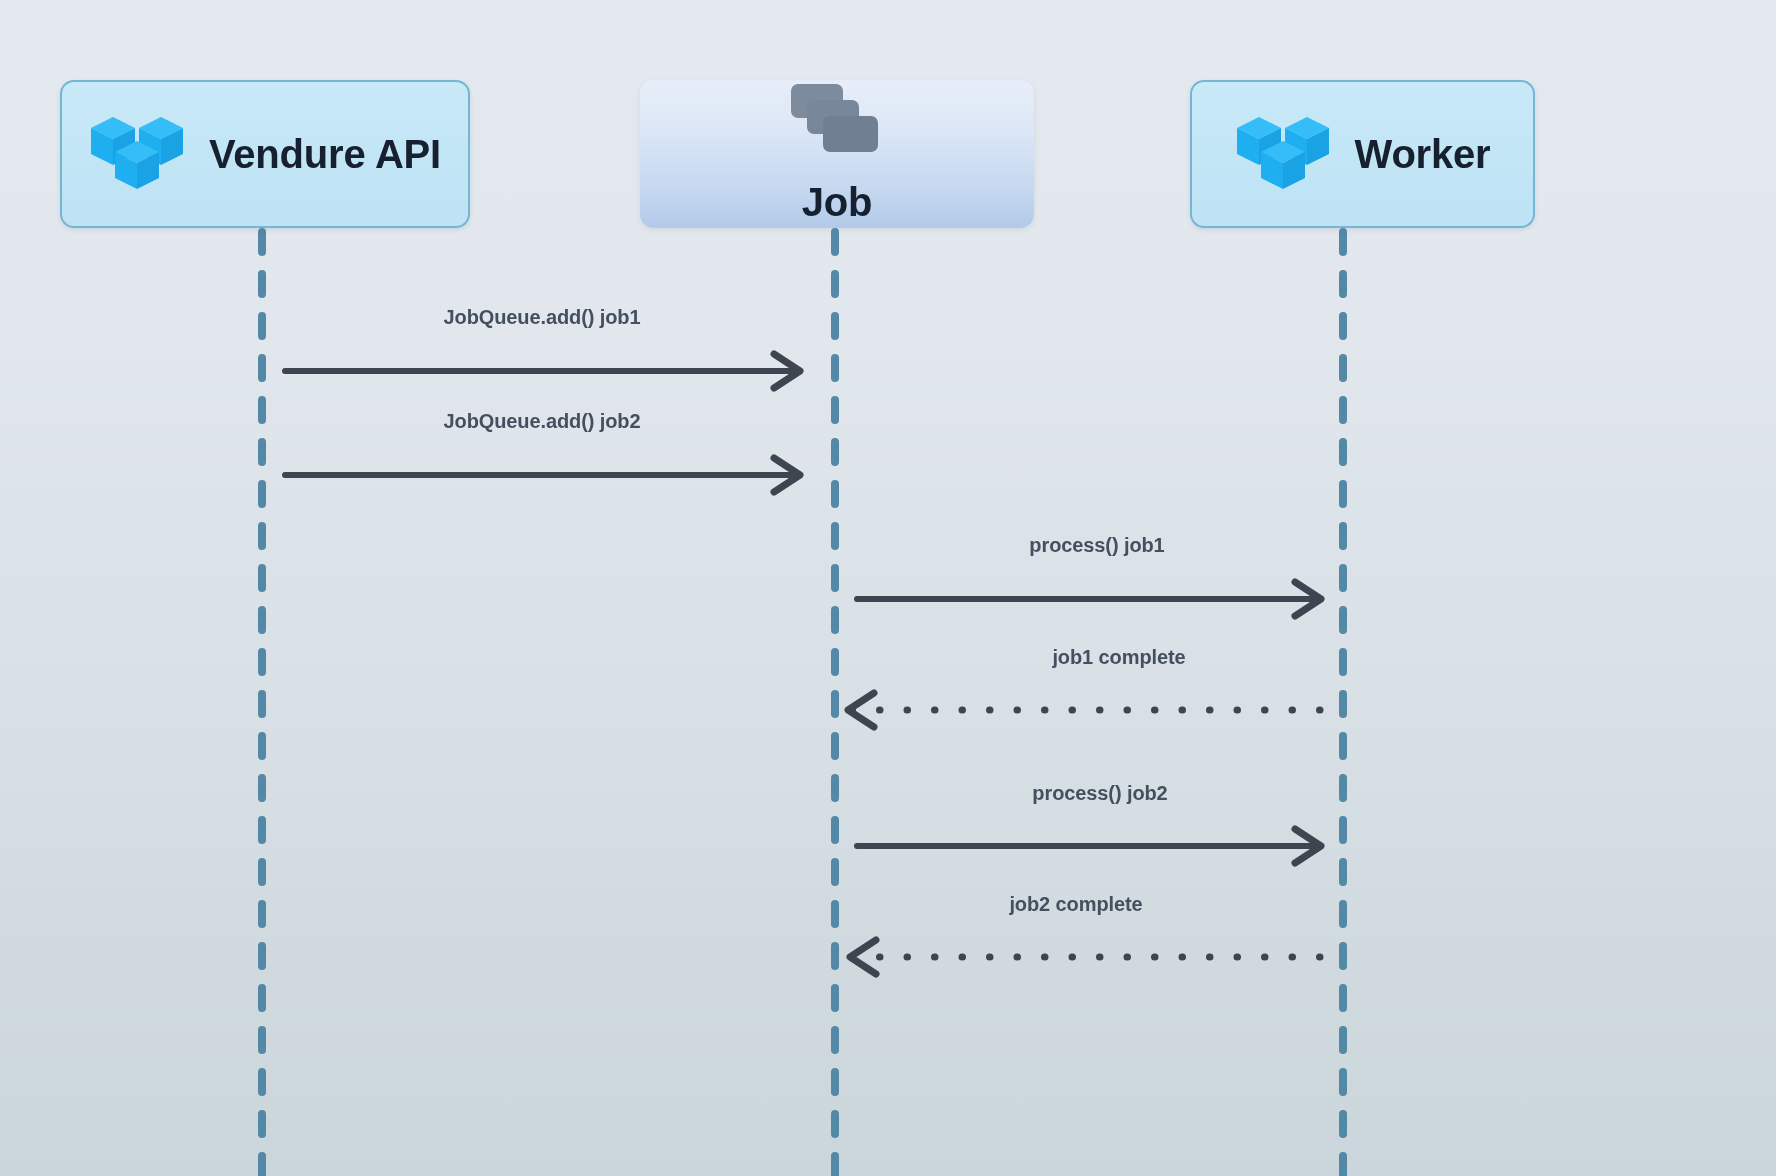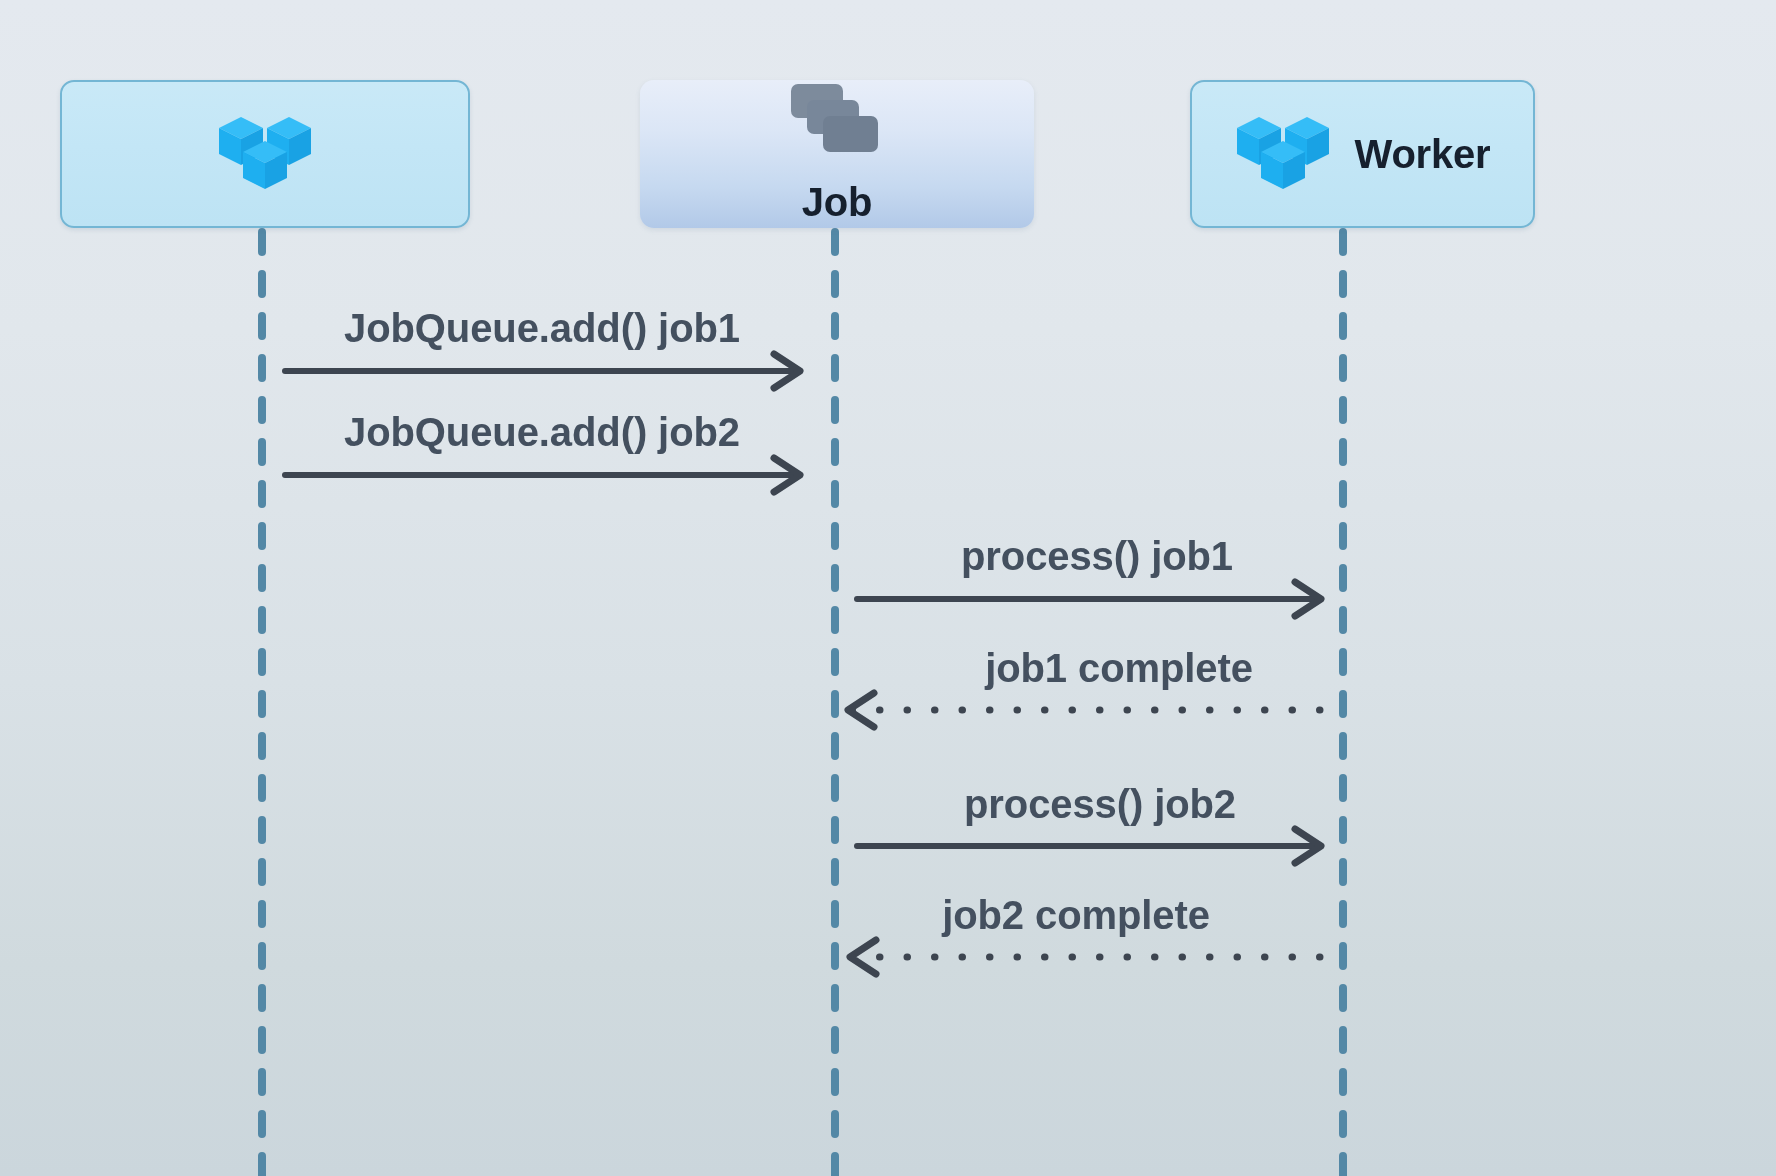--- a/index.html
+++ b/index.html
@@ -62,21 +62,21 @@
   }
 
   .participant-icon {
     display: block;
     flex: 0 0 auto;
   }
 
   
   .msg-label {
     position: absolute;
-    font-size: 40px;
+    font-size: 20px;
     font-weight: 700;
     color: #44505f;
     white-space: nowrap;
     transform: translateX(-50%);
     letter-spacing: -0.1px;
   }
 </style>
 </head>
 <body>
 
@@ -124,20 +124,21 @@
             <path d="M22 0 L44 11 L22 22 L0 11 Z" fill="#35bdf7"></path>
             <path d="M0 11 L22 22 L22 48 L0 37 Z" fill="#1eaff0"></path>
             <path d="M44 11 L44 37 L22 48 L22 22 Z" fill="#19a2e4"></path>
           </g>
           <g transform="translate(26,30)">
             <path d="M22 0 L44 11 L22 22 L0 11 Z" fill="#35bdf7"></path>
             <path d="M0 11 L22 22 L22 48 L0 37 Z" fill="#1eaff0"></path>
             <path d="M44 11 L44 37 L22 48 L22 22 Z" fill="#19a2e4"></path>
           </g>
         </svg>
+        <span class="participant-label">Vendure API</span>
       </div>
       <div class="participant job" style="left: 640px; top: 80px; width: 394px; height: 148px; flex-direction: column;">
         <svg width="92" height="72" viewBox="0 0 92 72" class="participant-icon">
           <rect x="0" y="0" width="52" height="34" rx="7" ry="7" fill="#7d8b9c"></rect>
           <rect x="16" y="16" width="52" height="34" rx="7" ry="7" fill="#78879a"></rect>
           <rect x="32" y="32" width="55" height="36" rx="7" ry="7" fill="#707f92"></rect>
         </svg>
         <span class="participant-label">Job</span>
       </div>
       <div class="participant vendure" style="left: 1190px; top: 80px; width: 345px; height: 148px;">

